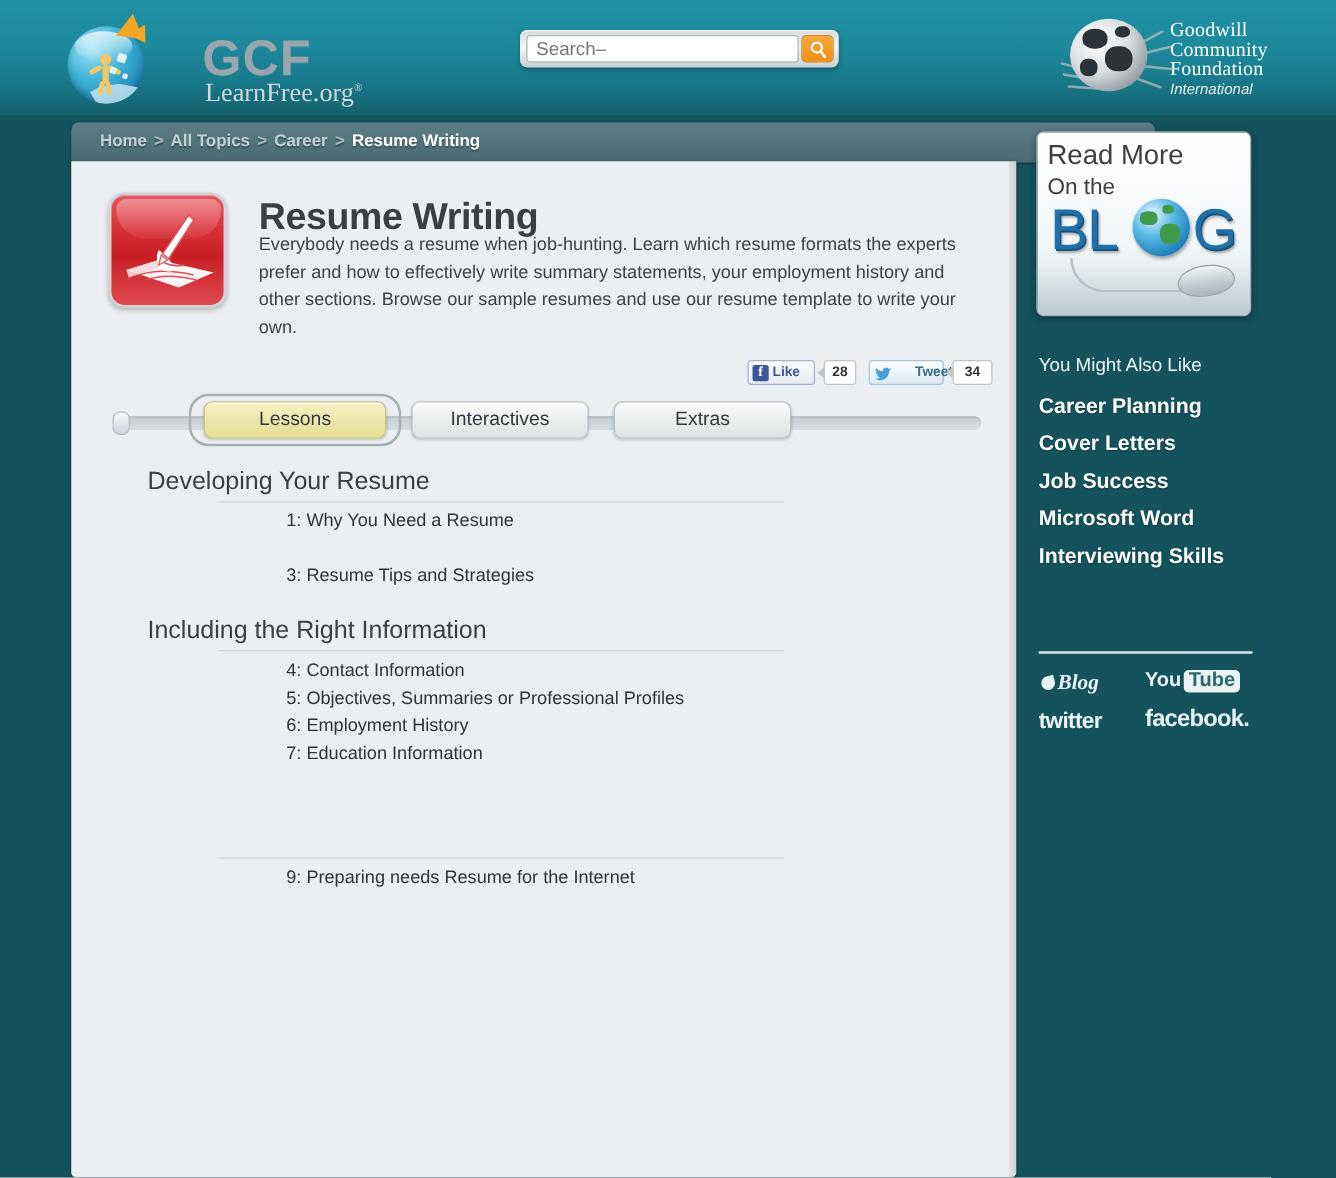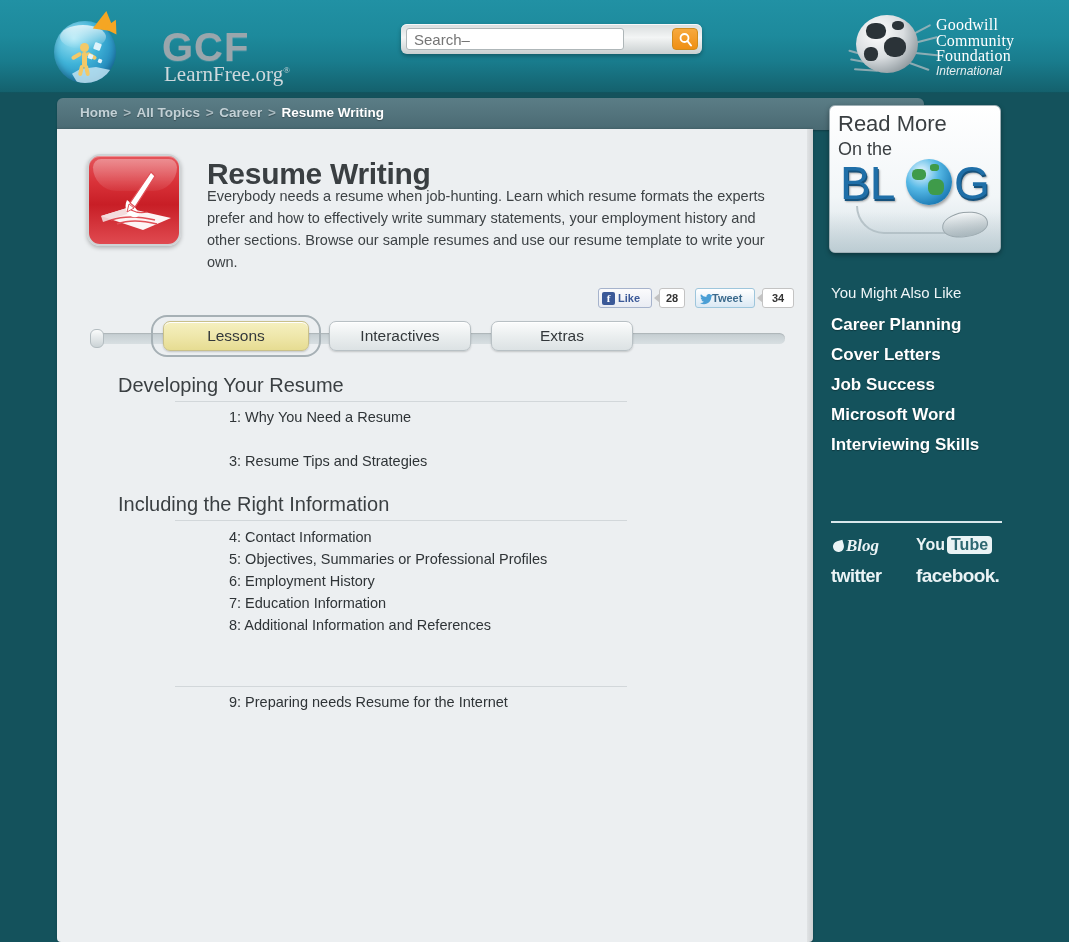--- a/index.html
+++ b/index.html
@@ -82,21 +82,21 @@
   }
   .gcf-sub {
     position: absolute; left: 110px; top: 53px;
     font-family: "Liberation Serif", serif;
     font-size: 21px; color: #cfd9dd;
   }
   .gcf-sub sup { font-size: 9px; vertical-align: super; }
 
   
   #search-wrap {
-    position: absolute; left: 401px; top: 24px; width: 301px; height: 30px;
+    position: absolute; left: 416px; top: 24px; width: 255px; height: 30px;
     background: linear-gradient(to bottom,#d8dcdd,#f3f5f5 45%,#c9cfd0);
     border-radius: 6px;
     padding: 3px;
     box-shadow: 0 2px 4px rgba(0,0,0,.3), inset 0 1px 0 rgba(255,255,255,.8);
   }
   #search-input {
     position:absolute; left:5px; top:4px; width:218px; height:22px;
     border: 1px solid #aeb6b8; border-radius: 3px;
     background:#fff;
     font-size: 15px; color:#8b9396;
@@ -213,21 +213,21 @@
     min-width:26px; padding:0 5px;
   }
   .count-arrow {
     position:absolute; top:5px; width:0;height:0;
     border-top:5px solid transparent; border-bottom:5px solid transparent;
   }
   .tw-btn {
     width:60px; border:1px solid #9ec6dc; border-radius:3px;
     background:linear-gradient(to bottom,#ffffff,#dbe9f4);
     font-size:11px; font-weight:bold; color:#3b6a8c;
-    line-height:19px; padding-left:16px;
+    line-height:19px; padding-left:36px;
   }
   .tw-btn .bird { position:absolute; left:4px; top:5px; }
 
   
   #tabrail {
     position:absolute; left:35px; top:200px; width:693px; height:18px;
   }
   #tabrail .rail {
     position:absolute; left:0; top:4px; width:100%; height:11px; border-radius:6px;
     background:linear-gradient(to bottom,#c3ccd0,#d8dfe2);
@@ -464,21 +464,20 @@
   <div class="sec-rule" style="top:272px;"></div>
   <div class="lesson" style="top:280px;">1: Why You Need a Resume</div>
   <div class="lesson" style="top:324px;">3: Resume Tips and Strategies</div>
 
   <div class="sec-head" style="left:61px; top:364px;">Including the Right Information</div>
   <div class="sec-rule" style="top:391px;"></div>
   <div class="lesson" style="top:400px;">4: Contact Information</div>
   <div class="lesson" style="top:422px;">5: Objectives, Summaries or Professional Profiles</div>
   <div class="lesson" style="top:444px;">6: Employment History</div>
   <div class="lesson" style="top:466px;">7: Education Information</div>
-  <div class="lesson" style="top:488px;">8: Additional Information and References</div>
 
   <div class="sec-rule" style="top:557px;"></div>
   <div class="lesson" style="top:565px;">9: Preparing needs Resume for the Internet</div>
 </div>
 
 <div id="blog-card">
   <div class="l1">Read More</div>
   <div class="l2">On the</div>
   <div class="big">BL</div>
   <div class="globe">

